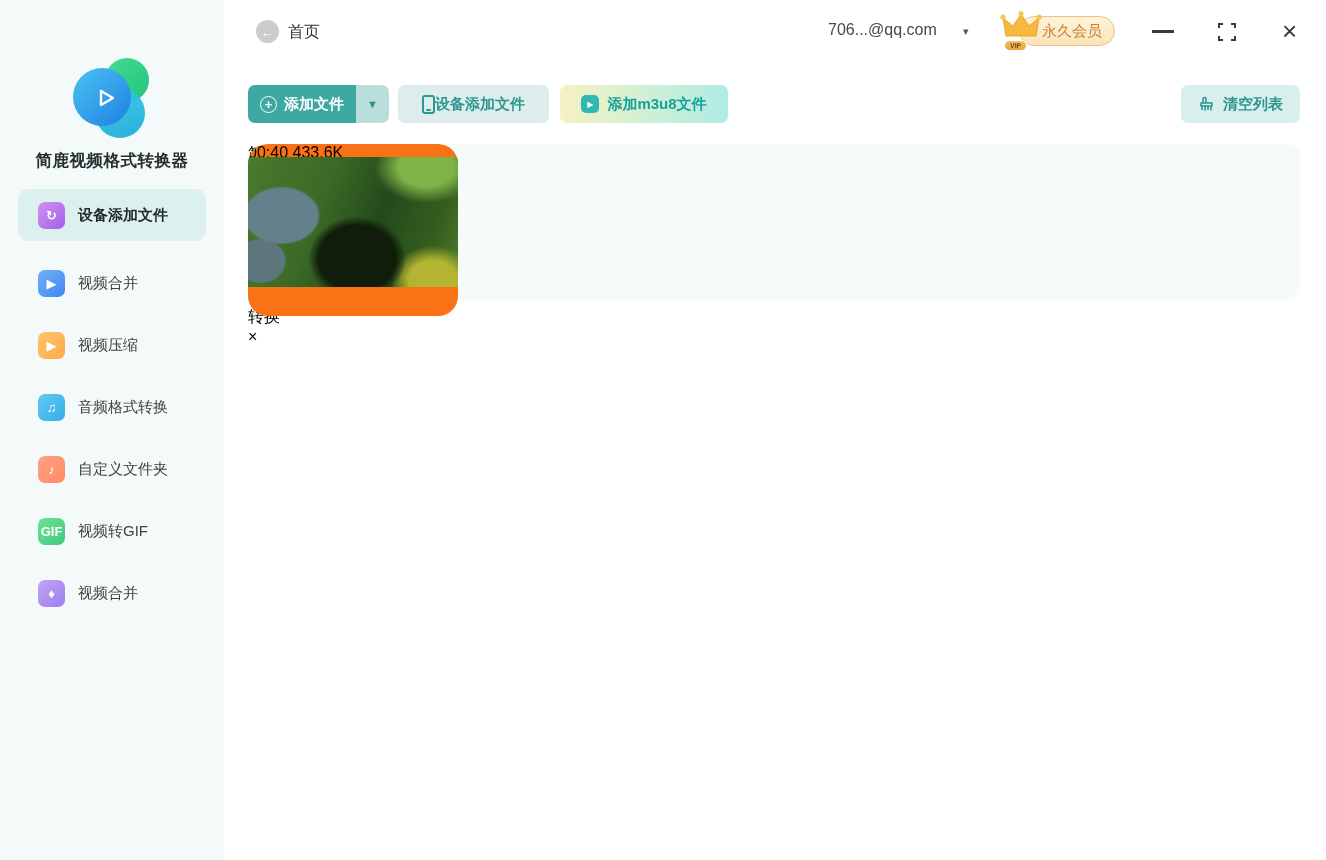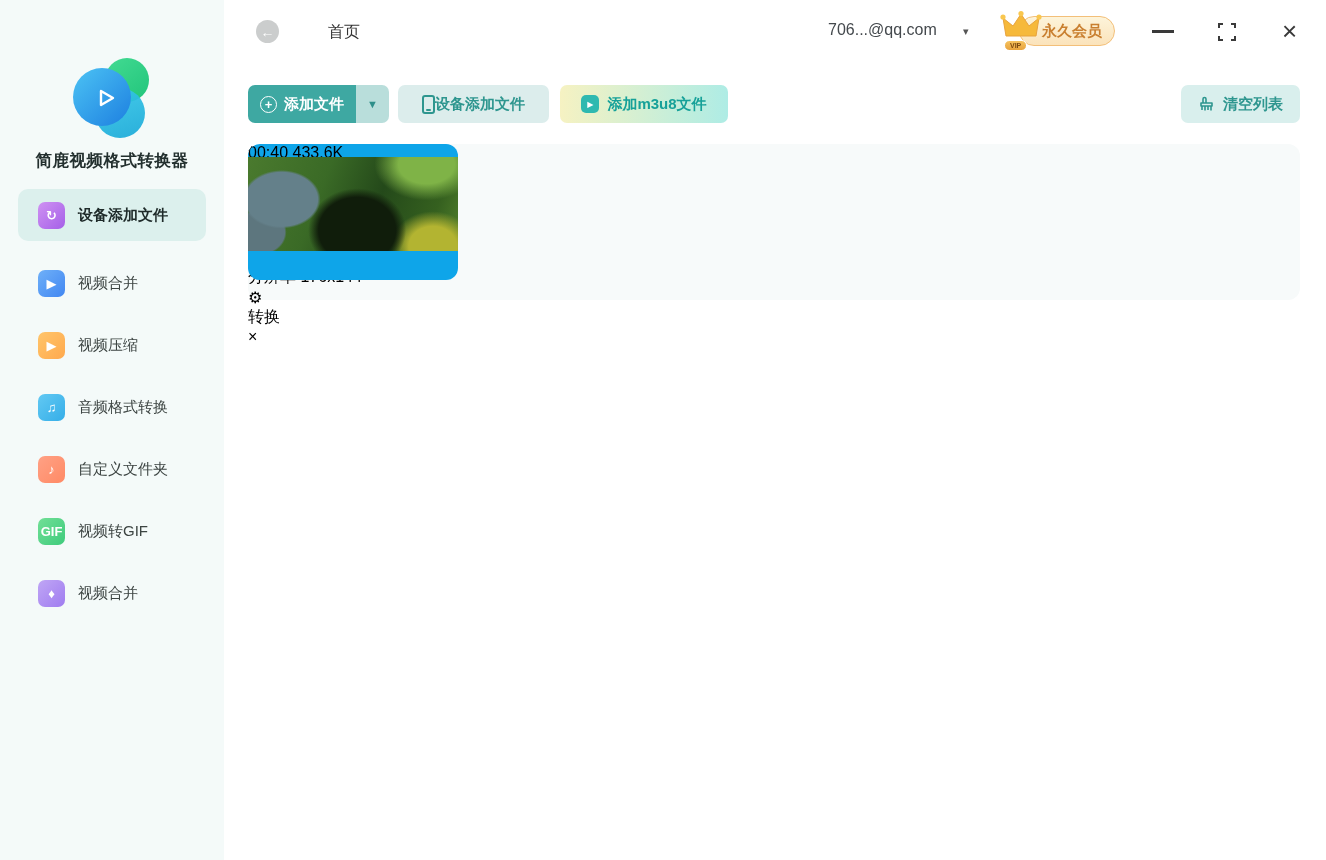--- a/index.html
+++ b/index.html
@@ -30,27 +30,27 @@
   .mi-3{ background:linear-gradient(135deg,#ffc56b,#ffa94d); }
   .mi-4{ background:linear-gradient(135deg,#62c9f3,#35aee8); }
   .mi-5{ background:linear-gradient(135deg,#ffa185,#ff8a65); }
   .mi-6{ background:linear-gradient(135deg,#71df96,#3ecb7c); font-size:9px; font-weight:bold; }
   .mi-7{ background:linear-gradient(135deg,#c0a6f5,#9f7cf0); }
 
   
   #back-btn{ position:absolute; left:256px; top:20px; width:23px; height:23px; border-radius:50%;
     background:#cbcdcd; color:#fff; font-size:14px; display:flex; align-items:center;
     justify-content:center; cursor:pointer; }
-  #home-label{ position:absolute; left:288px; top:22px; font-size:16px; color:#333;margin-left:40px; }
+  #home-label{ position:absolute; left:288px; top:22px; font-size:16px; color:#333; }
   #account{ position:absolute; left:828px; top:21px; font-size:16px; color:#44494d; cursor:pointer; }
   #account-caret{ position:absolute; left:963px; top:25px; font-size:11px; color:#555; cursor:pointer; }
   #vip-badge{ position:absolute; left:1019px; top:16px; width:96px; height:30px;
     background:linear-gradient(180deg,#fdf4da,#fbe3bb); border:1px solid #f3bf79;
     border-radius:15px; display:flex; align-items:center; justify-content:center; cursor:pointer; }
-  #vip-badge .vip-text{ font-size:15px; font-weight:bold; color:#c97f2f; margin-left:10px; }
+  #vip-badge .vip-text{ font-size:15px; font-weight:normal; color:#c97f2f; margin-left:10px; }
   #vip-crown{ position:absolute; left:1000px; top:10px; width:42px; height:42px; }
   .vip-tag{ position:absolute; left:4px; bottom:1px; background:linear-gradient(180deg,#f6c25e,#e8a33d);
     border:1px solid #fff; color:#7c4a12; font-size:7px; font-weight:bold; padding:1px 5px;
     border-radius:7px; }
   #min-btn{ position:absolute; left:1152px; top:30px; width:22px; height:3px; background:#3a3a3a; cursor:pointer; }
   #max-btn{ position:absolute; left:1218px; top:23px; width:18px; height:18px; cursor:pointer; }
   #close-btn{ position:absolute; left:1282px; top:16px; font-size:26px; color:#3a3a3a;
     line-height:30px; cursor:pointer; font-weight:300; }
 
   
@@ -70,22 +70,22 @@
     background:#2e968f; border-radius:1px; }
   #btn-m3u8{ left:560px; width:168px; background:linear-gradient(90deg,#f6f2c2,#aeece5);
     color:#16a199; gap:8px; }
   .m3u8-ic{ width:18px; height:18px; border-radius:5px; background:#2fb9b0; color:#fff;
     font-size:8px; display:flex; align-items:center; justify-content:center; }
   #btn-clear{ left:1181px; width:119px; background:#d9efed; color:#2e968f; gap:8px; font-weight:bold; }
 
   
   #file-card{ position:absolute; left:248px; top:144px; width:1052px; height:156px;
     background:#f7fafa; border-radius:12px; }
-  #thumb{ position:absolute; left:0; top:0; width:210px; height:136px; background:#0ea5e9;
-    border-radius:12px; overflow:hidden; cursor:pointer; }
+  #thumb{ position:absolute; left:0; top:0; width:210px; height:172px; background:#f97316;
+    border-radius:20px; overflow:hidden; cursor:pointer; }
   #scene{ position:absolute; left:0; top:13px; right:0; bottom:29px;
     background:
       radial-gradient(ellipse 60px 45px at 16% 45%, #64808a 0 60%, transparent 65%),
       radial-gradient(ellipse 40px 35px at 6% 80%, #5d767e 0 60%, transparent 65%),
       radial-gradient(ellipse 70px 60px at 52% 78%, #101d0b 0 55%, transparent 70%),
       radial-gradient(ellipse 60px 50px at 88% 95%, #b3b431 0 40%, transparent 70%),
       radial-gradient(ellipse 80px 55px at 85% 8%, #7fb347 0 35%, transparent 65%),
       linear-gradient(110deg,#4a7a2e,#3a6a26 35%,#24491a 60%,#35601f 85%,#52802c); }
   .rab-body{ position:absolute; left:76px; top:48px; width:62px; height:62px; border-radius:50% 50% 46% 46%;
     background:radial-gradient(circle at 40% 35%, #a openly; background:#857a70;

